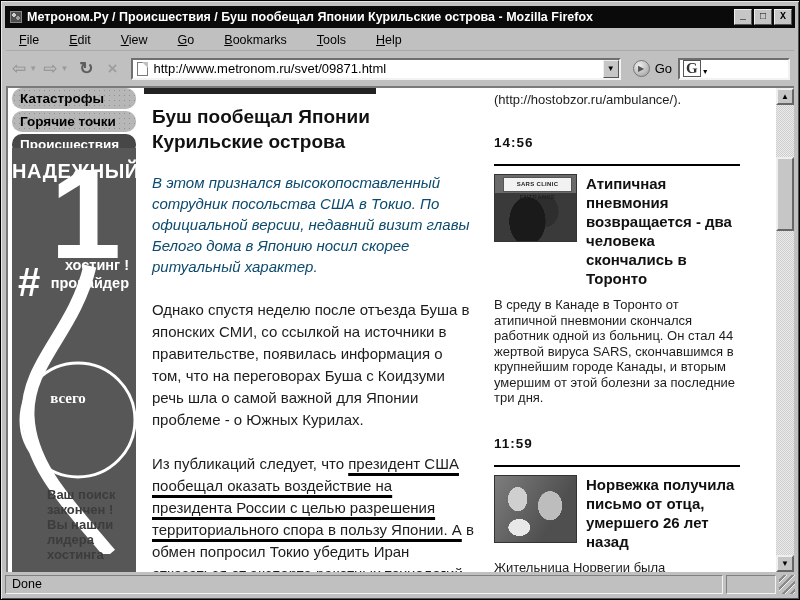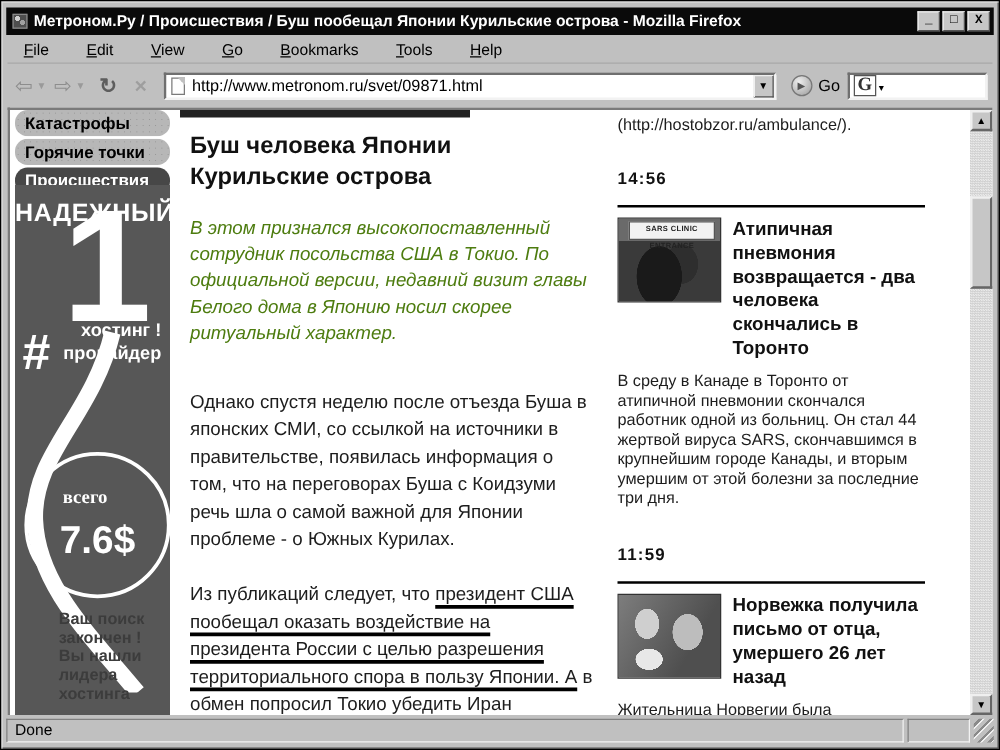--- a/index.html
+++ b/index.html
@@ -89,21 +89,21 @@
   .ad-price { position: absolute; top: 266px; left: 14px; width: 104px; text-align: center;
     color: #fff; font-weight: bold; font-size: 31px; }
   .ad-footer { position: absolute; bottom: 10px; right: 7px; width: 82px; text-align: left;
     color: #3c3c3c; font-weight: bold; font-size: 13px; line-height: 15px; }
 
   
   .main-col { position: absolute; left: 136px; top: 0; width: 330px; bottom: 0; padding: 0 0 0 8px; }
   .cut-banner { position: absolute; left: 136px; top: 0; width: 232px; height: 6px; background: #222; }
   .article-title { font-size: 19px; font-weight: bold; color: #111; line-height: 25px;
     margin-top: 16px; margin-bottom: 18px; }
-  .article-lead { font-size: 15px; font-style: italic; color: #4d7c0f; line-height: 21px; margin-bottom: 34px; }
+  .article-lead { font-size: 15px; font-style: italic; color: #0c4a6e; line-height: 21px; margin-bottom: 22px; }
   .article-p { font-size: 15px; color: #1d1d1d; line-height: 22px; margin-bottom: 22px; }
   .marker-underline { text-decoration: underline; text-decoration-thickness: 2.5px;
     text-underline-offset: 4px; text-decoration-color: #000; }
 
   
   .news-col { position: absolute; left: 486px; top: 0; width: 246px; bottom: 0; }
   .news-tail { font-size: 13px; color: #1d1d1d; margin-top: 4px; }
   .news-time { font-size: 13.5px; font-weight: bold; color: #111; letter-spacing: 1px; padding-bottom: 14px; }
   .news-rule { border-bottom: 2px solid #000; margin-bottom: 8px; }
   .news-head { display: flex; gap: 9px; margin-bottom: 9px; }
@@ -203,29 +203,28 @@
           <circle cx="66" cy="272" r="57" stroke="#ffffff" stroke-width="3" fill="none"></circle>
         </svg>
         <div class="ad-headline">НАДЕЖНЫЙ</div>
         <div class="ad-hash">#</div>
         <div class="ad-one">1</div>
         <div class="ad-host">
           <span>хостинг !</span><br>
           <span>провайдер</span>
         </div>
         <div class="ad-price-label">всего</div>
-        <div class="ad-price">7.6$</div>
         <div class="ad-footer">Ваш поиск закончен ! Вы нашли лидера хостинга</div>
       </div>
     </div>
 
     <div class="cut-banner"></div>
 
     <div class="main-col">
-      <h1 class="article-title">Буш человека Японии Курильские острова</h1>
+      <h1 class="article-title">Буш пообещал Японии Курильские острова</h1>
       <p class="article-lead">В этом признался высокопоставленный сотрудник посольства США в Токио. По официальной версии, недавний визит главы Белого дома в Японию носил скорее ритуальный характер.</p>
       <p class="article-p">Однако спустя неделю после отъезда Буша в японских СМИ, со ссылкой на источники в правительстве, появилась информация о том, что на переговорах Буша с Коидзуми речь шла о самой важной для Японии проблеме - о Южных Курилах.</p>
       <p class="article-p"><span>Из публикаций следует, что </span><span class="marker-underline">президент США пообещал оказать воздействие на президента России с целью разрешения территориального спора в пользу Японии. А</span><span> в обмен попросил Токио убедить Иран отказаться от экспорта ракетных технологий в третьи страны. Эту информацию подтвердил некий американский дипломат, заявив, что Буш поддерживает требование Японии о признании ее суверенитета над островами.</span></p>
     </div>
 
     <div class="news-col">
       <div class="news-tail">(http://hostobzor.ru/ambulance/).</div>
       <div class="spacer-gap"></div>
         <div class="spacer-gap"></div>
 

